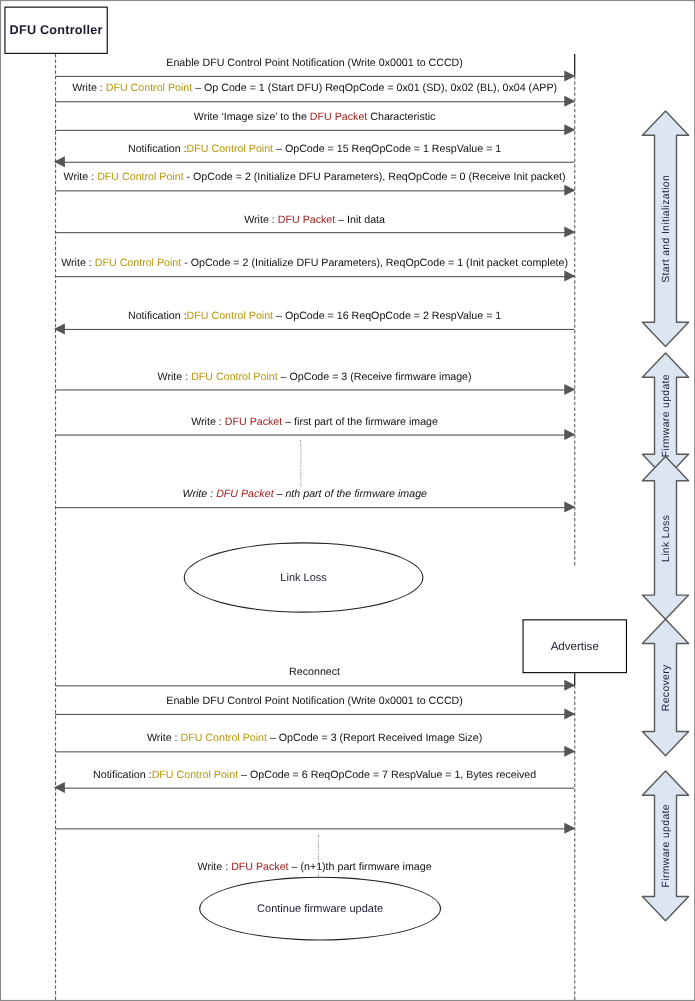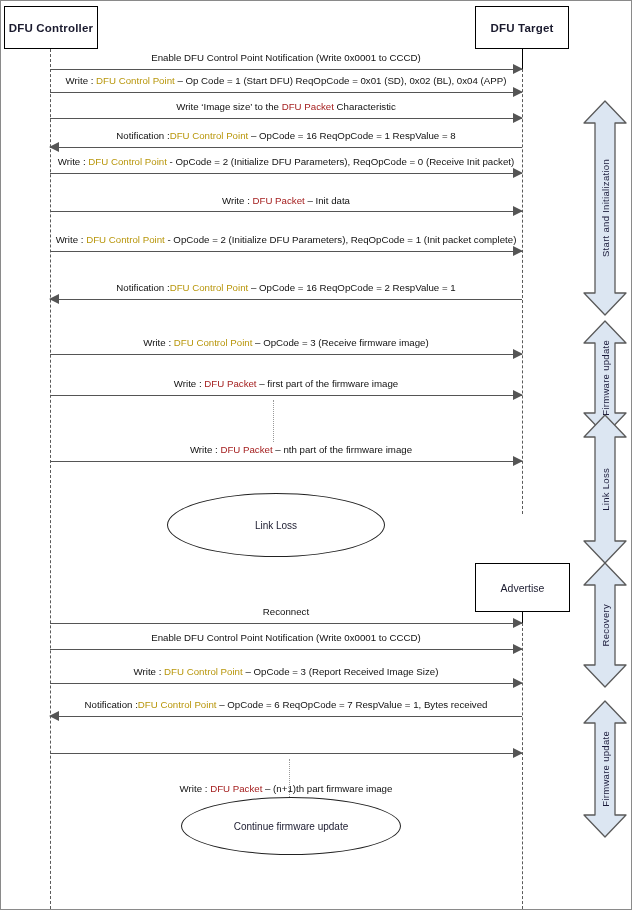--- a/index.html
+++ b/index.html
@@ -139,23 +139,20 @@
   <div class="lifeline" style="left:49px; top:48px; height:860px;"></div>
 
   <div class="lifeline solid" style="left:521px; top:48px; height:20px; border-left:1.3px solid #000;"></div>
   <div class="lifeline" style="left:521px; top:68px; height:445px;"></div>
   <div class="lifeline solid" style="left:521px; top:594px; height:28px;"></div>
   <div class="lifeline" style="left:521px; top:622px; height:286px;"></div>
 
   <div class="lifeline-box" style="left:3px; top:5px; width:94px; height:43px;">
     <span>DFU Controller</span>
   </div>
-  <div class="lifeline-box" style="left:474px; top:5px; width:94px; height:43px;">
-    <span>DFU Target</span>
-  </div>
 
   <div class="state-box" style="left:474px; top:562px; width:95px; height:49px;">
     <span>Advertise</span>
   </div>
 
   <div class="msg ltr" style="left:49px; top:68px; width:472px;">
     <div class="line"></div>
     <div class="head"></div>
   </div>
   <div class="msg ltr" style="left:49px; top:91px; width:472px;">
@@ -225,21 +222,21 @@
 
   <div class="msg-label" style="left:285px; top:74px; transform:translateX(-50%);">
     <span>Write : </span><span class="cp">DFU  Control Point</span><span> – Op Code = 1 (Start DFU) ReqOpCode = 0x01 (SD), 0x02 (BL), 0x04 (APP)</span>
   </div>
 
   <div class="msg-label" style="left:285px; top:100px; transform:translateX(-50%);">
     <span>Write ‘Image size’ to the </span><span class="pk">DFU Packet</span><span> Characteristic</span>
   </div>
 
   <div class="msg-label" style="left:285px; top:129px; transform:translateX(-50%);">
-    <span>Notification :</span><span class="cp">DFU Control Point</span><span> – OpCode = 16 ReqOpCode = 1 RespValue = 8</span>
+    <span>Notification :</span><span class="cp">DFU Control Point</span><span> – OpCode = 15 ReqOpCode = 1 RespValue = 1</span>
   </div>
 
   <div class="msg-label" style="left:285px; top:155px; transform:translateX(-50%);">
     <span>Write : </span><span class="cp">DFU  Control Point</span><span> - OpCode = 2 (Initialize DFU Parameters), ReqOpCode = 0 (Receive Init packet)</span>
   </div>
 
   <div class="msg-label" style="left:285px; top:194px; transform:translateX(-50%);">
     <span>Write : </span><span class="pk">DFU  Packet</span><span> – Init data</span>
   </div>
 
@@ -252,21 +249,21 @@
   </div>
 
   <div class="msg-label" style="left:285px; top:336px; transform:translateX(-50%);">
     <span>Write : </span><span class="cp">DFU Control Point</span><span> – OpCode = 3 (Receive firmware image)</span>
   </div>
 
   <div class="msg-label" style="left:285px; top:377px; transform:translateX(-50%);">
     <span>Write : </span><span class="pk">DFU Packet</span><span> – first part of the firmware image</span>
   </div>
 
-  <div class="msg-label" style="left:300px; top:443px; transform:translateX(-50%);">
+  <div class="msg-label" style="left:276px; top:443px; transform:translateX(-50%);font-style:italic;">
     <span>Write : </span><span class="pk">DFU Packet</span><span> – nth part of the firmware image</span>
   </div>
 
   <div class="msg-label" style="left:285px; top:605px; transform:translateX(-50%);">
     <span>Reconnect</span>
   </div>
 
   <div class="msg-label" style="left:285px; top:631px; transform:translateX(-50%);">
     <span>Enable DFU Control Point Notification (Write 0x0001 to CCCD)</span>
   </div>

